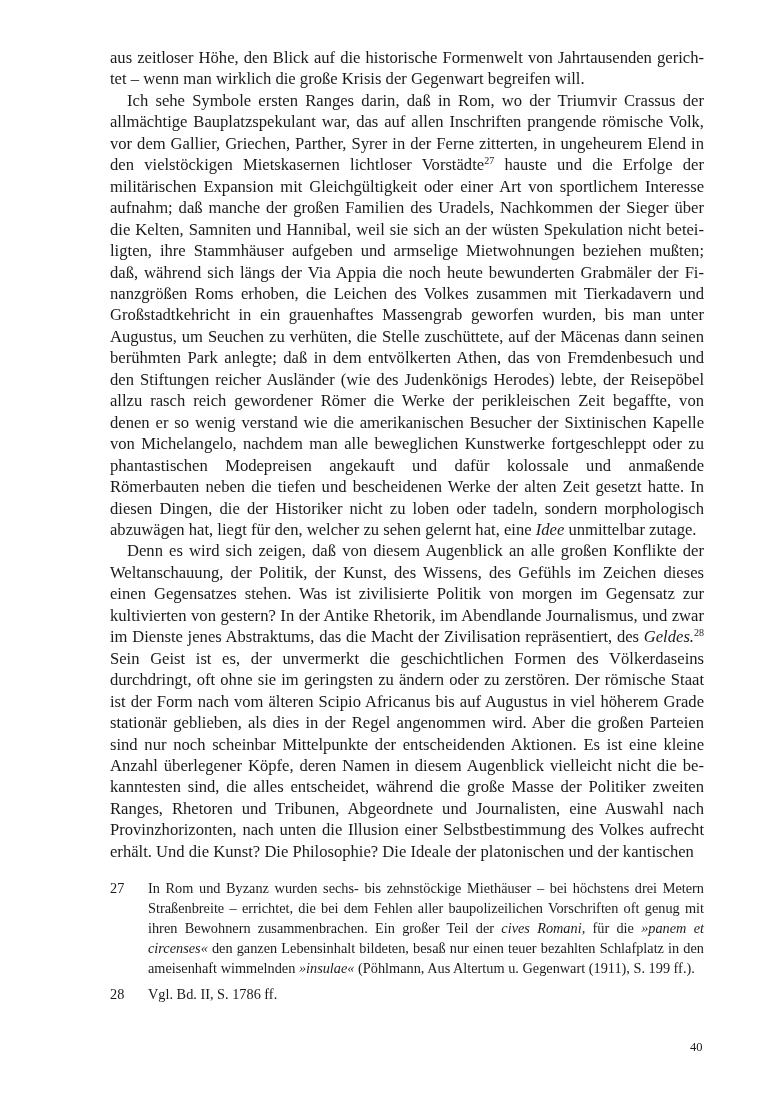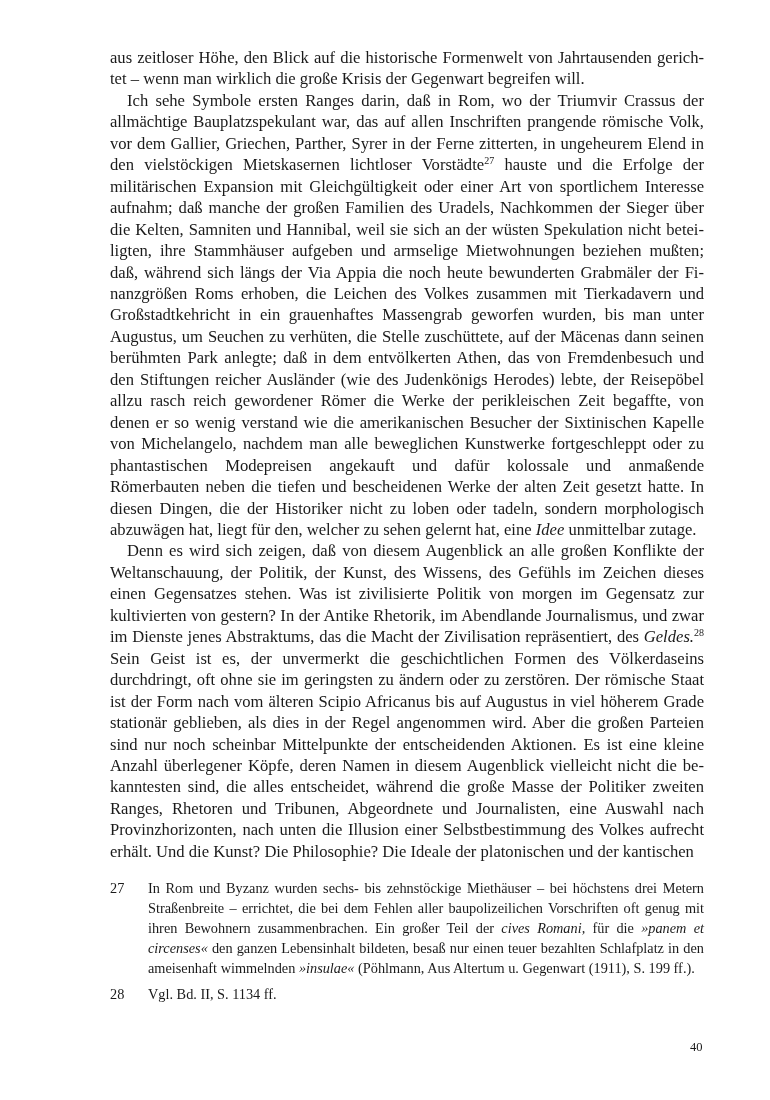--- a/index.html
+++ b/index.html
@@ -39,17 +39,17 @@
       <p class="indent"><span>Ich sehe Symbole ersten Ranges darin, daß in Rom, wo der Triumvir Crassus der allmächtige Bauplatzspekulant war, das auf allen Inschriften prangende römische Volk, vor dem Gallier, Griechen, Parther, Syrer in der Ferne zitterten, in ungeheurem Elend in den vielstöckigen Mietskasernen lichtloser Vorstädte</span><sup>27</sup><span> hauste und die Erfolge der militärischen Expansion mit Gleichgültigkeit oder einer Art von sportlichem Interesse aufnahm; daß manche der großen Familien des Uradels, Nachkommen der Sieger über die Kelten, Samniten und Hannibal, weil sie sich an der wüsten Spekulation nicht betei­ligten, ihre Stammhäuser aufgeben und armselige Mietwohnungen beziehen mußten; daß, während sich längs der Via Appia die noch heute bewunderten Grabmäler der Fi­nanzgrößen Roms erhoben, die Leichen des Volkes zusammen mit Tierkadavern und Großstadtkehricht in ein grauenhaftes Massengrab geworfen wurden, bis man unter Augustus, um Seuchen zu verhüten, die Stelle zuschüttete, auf der Mäcenas dann seinen berühmten Park anlegte; daß in dem entvölkerten Athen, das von Fremdenbesuch und den Stiftungen reicher Ausländer (wie des Judenkönigs Herodes) lebte, der Reisepöbel allzu rasch reich gewordener Römer die Werke der perikleischen Zeit begaffte, von denen er so wenig verstand wie die amerikanischen Besucher der Sixtinischen Kapelle von Michelangelo, nachdem man alle beweglichen Kunstwerke fortgeschleppt oder zu phantastischen Modepreisen angekauft und dafür kolossale und anmaßende Römerbauten neben die tiefen und bescheidenen Werke der alten Zeit gesetzt hatte. In diesen Dingen, die der Historiker nicht zu loben oder tadeln, sondern morphologisch abzuwägen hat, liegt für den, welcher zu sehen gelernt hat, eine </span><i>Idee</i><span> unmittelbar zutage.</span></p>
       <p class="indent"><span>Denn es wird sich zeigen, daß von diesem Augenblick an alle großen Konflikte der Weltanschauung, der Politik, der Kunst, des Wissens, des Gefühls im Zeichen dieses einen Gegensatzes stehen. Was ist zivilisierte Politik von morgen im Gegensatz zur kultivierten von gestern? In der Antike Rhetorik, im Abendlande Journalismus, und zwar im Dienste jenes Abstraktums, das die Macht der Zivilisation repräsentiert, des </span><i>Geldes.</i><sup>28</sup><span> Sein Geist ist es, der unvermerkt die geschichtlichen Formen des Völkerdaseins durchdringt, oft ohne sie im geringsten zu ändern oder zu zerstören. Der römische Staat ist der Form nach vom älteren Scipio Africanus bis auf Augustus in viel höherem Grade stationär geblieben, als dies in der Regel angenommen wird. Aber die großen Parteien sind nur noch scheinbar Mittelpunkte der entscheidenden Aktionen. Es ist eine kleine Anzahl überlegener Köpfe, deren Namen in diesem Augenblick vielleicht nicht die be­kanntesten sind, die alles entscheidet, während die große Masse der Politiker zweiten Ranges, Rhetoren und Tribunen, Abgeordnete und Journalisten, eine Auswahl nach Provinzhorizonten, nach unten die Illusion einer Selbstbestimmung des Volkes aufrecht erhält. Und die Kunst? Die Philosophie? Die Ideale der platonischen und der kantischen</span></p>
     </div>
   <div class="footnotes" id="footnotes">
       <div class="fn">
         <div class="fn-num">27</div>
         <div class="fn-text"><span>In Rom und Byzanz wurden sechs- bis zehnstöckige Miethäuser – bei höchstens drei Metern Straßenbreite – errichtet, die bei dem Fehlen aller baupolizeilichen Vorschriften oft genug mit ihren Bewohnern zusammenbrachen. Ein großer Teil der </span><i>cives Romani,</i><span> für die </span><i>»panem et circenses«</i><span> den ganzen Lebensinhalt bildeten, besaß nur einen teuer bezahlten Schlafplatz in den ameisenhaft wimmelnden </span><i>»insulae«</i><span> (Pöhlmann, Aus Altertum u. Gegenwart (1911), S. 199 ff.).</span></div>
       </div>
       <div class="fn">
         <div class="fn-num">28</div>
-        <div class="fn-text"><span>Vgl. Bd. II, S. 1134 ff.</span></div>
+        <div class="fn-text"><span>Vgl. Bd. II, S. 1786 ff.</span></div>
       </div>
     </div>
   <div class="page-number">40</div>
 </div>
 
 </body></html>

